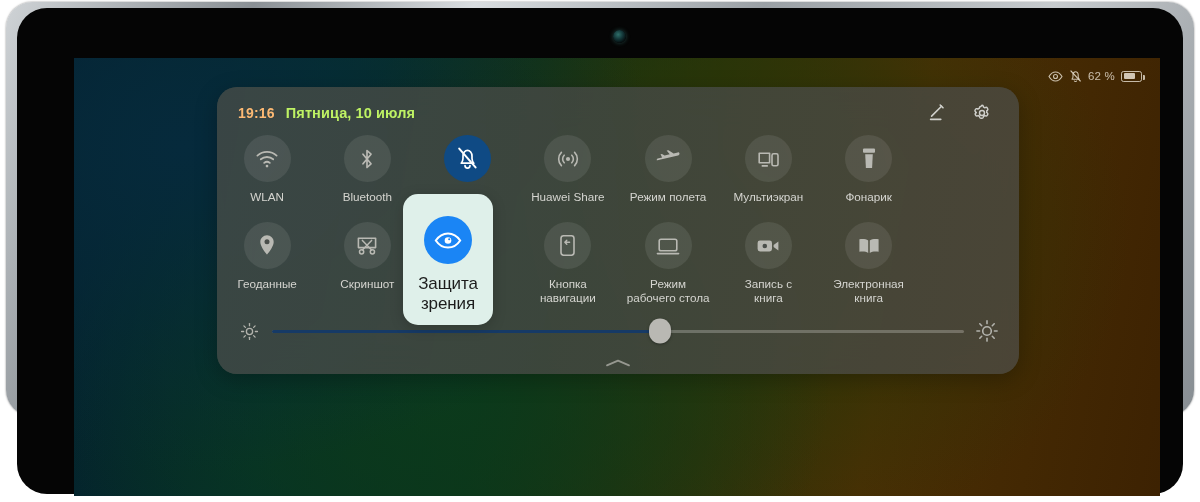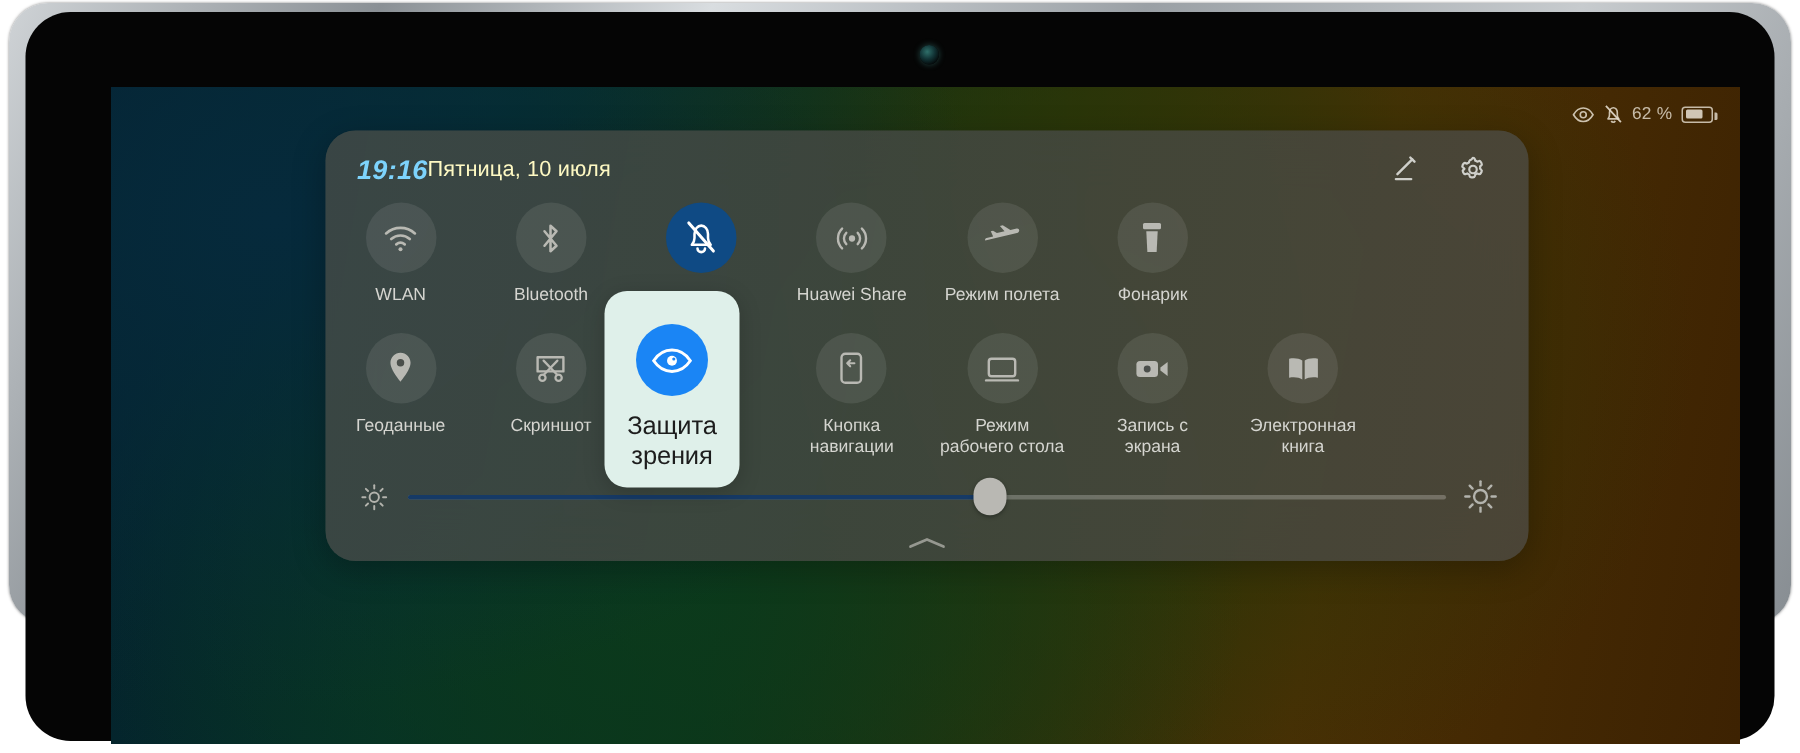--- a/index.html
+++ b/index.html
@@ -122,30 +122,31 @@
 
   .qs-header {
     position: absolute;
     left: 0; top: 0; right: 0;
     height: 52px;
     display: flex;
     align-items: center;
     padding: 0 22px 0 21px;
   }
   .qs-time {
-    color: #7dd3fc;
-    font-size: 18px;
+    color: #fdba74;
+    font-size: 14px;
     font-weight: 700;
     letter-spacing: .2px;
-    font-style: italic;
   }
   .qs-date {
-    color: #fef9c3;
+    color: #bef264;
     font-size: 14.5px;
+    margin-left: 11px;
     letter-spacing: .1px;
+    font-weight: bold;
   }
   .qs-header-spacer { flex: 1; }
   .qs-hicon {
     width: 30px; height: 30px;
     margin-left: 16px;
     display:flex; align-items:center; justify-content:center;
     cursor: pointer;
   }
   .qs-hicon svg { display:block; }
 
@@ -368,20 +369,30 @@
 
               <div class="qs-tile">
                 <div class="tile-circle">
                   <svg width="26" height="26" viewBox="0 0 26 26">
                     <path d="M2.5 14.2 23 9.4c.9-.2 1.5-.9 1.5-1.7 0-.9-.8-1.5-1.7-1.3l-4.2 1-5.1-3.2-1.9.4 3.1 3.6-5.1 1.2L7 7.9l-1.5.3 1.6 3.4-4.4 1c-.6.2-1 .7-1 1.3 0 .2 0 .3.1.4Z" fill="#b9b9b3"></path>
                   </svg>
                 </div>
                 <div class="tile-label">Режим полета</div>
               </div>
 
+              <div class="qs-tile">
+                <div class="tile-circle">
+                  <svg width="25" height="22" viewBox="0 0 25 22">
+                    <path d="M3.2 5.2h10.4v9.6H3.2z" fill="none" stroke="#b9b9b3" stroke-width="1.6" stroke-linejoin="round"></path>
+                    <path d="M6.3 17.9h5" stroke="#b9b9b3" stroke-width="1.6" stroke-linecap="round"></path>
+                    <rect x="16" y="5.8" width="6" height="12" rx="1.6" fill="none" stroke="#b9b9b3" stroke-width="1.6"></rect>
+                  </svg>
+                </div>
+                <div class="tile-label">Мультиэкран</div>
+              </div>
 
               <div class="qs-tile">
                 <div class="tile-circle">
                   <svg width="18" height="25" viewBox="0 0 18 25">
                     <rect x="3" y="2.6" width="12" height="4.2" rx="1" fill="#b9b9b3"></rect>
                     <path d="M5.2 8.2h7.6l-.7 13.8H5.9Z" fill="#b9b9b3"></path>
                   </svg>
                 </div>
                 <div class="tile-label">Фонарик</div>
               </div>
@@ -446,21 +457,21 @@
 
               <div class="qs-tile">
                 <div class="tile-circle">
                   <svg width="26" height="18" viewBox="0 0 26 18">
                     <rect x="2.6" y="3.6" width="14.4" height="10.8" rx="2.4" fill="#b9b9b3"></rect>
                     <path d="M18.6 8 23.4 4.4v9.2L18.6 10Z" fill="#b9b9b3"></path>
                     <circle cx="9.8" cy="9" r="2.3" fill="#4b4f4b"></circle>
                   </svg>
                 </div>
                 <div class="tile-label">Запись с
-экрана</div>
+книга</div>
               </div>
 
               <div class="qs-tile">
                 <div class="tile-circle">
                   <svg width="26" height="20" viewBox="0 0 26 20">
                     <path d="M12.2 4.4C10 2.8 6.4 2.6 3.4 3.2v12.6c3-.6 6.6-.4 8.8 1.2Z" fill="#b9b9b3"></path>
                     <path d="M13.8 4.4C16 2.8 19.6 2.6 22.6 3.2v12.6c-3-.6-6.6-.4-8.8 1.2Z" fill="#b9b9b3"></path>
                   </svg>
                 </div>
                 <div class="tile-label">Электронная

